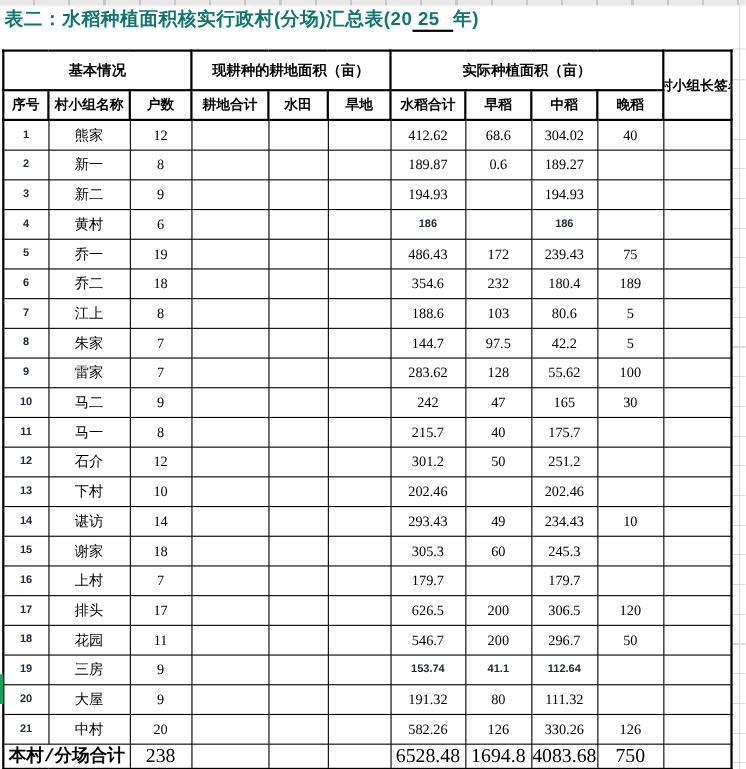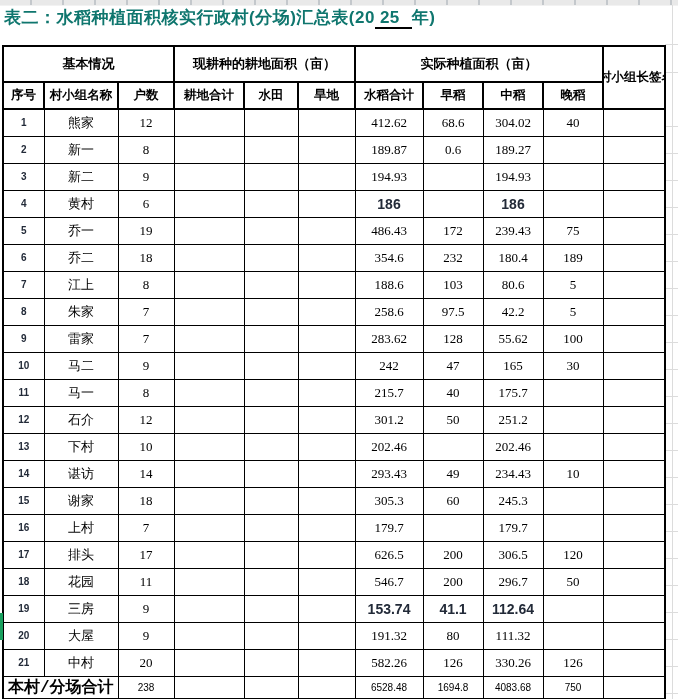--- a/index.html
+++ b/index.html
@@ -71,32 +71,32 @@
   td.name {
     font-size: 13px;
     font-family: "Liberation Serif", "DejaVu Serif", serif;
     margin-top: 40px;
   }
   td.val {
     font-size: 13px;
     font-family: "Liberation Serif", "DejaVu Serif", serif;
   }
   td.val.small {
-    font-size: 14px; font-weight: bold;
+    font-size: 10px; font-weight: bold;
     color: #222a38;
     font-family: "Liberation Sans", sans-serif;
     margin-top: 40px;
   }
   tr.total-row td.label {
     font-size: 16px; font-weight: bold;
     font-family: Liberation Mono, monospace;
   }
   tr.total-row td.val {
-    font-size: 10px;
-    font-family: Liberation Sans, sans-serif;
+    font-size: 18px;
+    font-family: Liberation Serif, serif;
   }
   .row-selection-marker {
     position: absolute; left: 0; top: 613px; width: 3px; height: 27px;
     background: #18A05E;
   }
 </style>
 </head>
 <body>
 
 <div class="top-strip"></div>
@@ -233,21 +233,21 @@
         <td class="val">5</td>
         <td class="val"></td>
       </tr>
       <tr>
         <td class="rownum">8</td>
         <td class="name">朱家</td>
         <td class="val">7</td>
         <td class="val"></td>
         <td class="val"></td>
         <td class="val"></td>
-        <td class="val">258.6</td>
+        <td class="val">144.7</td>
         <td class="val">97.5</td>
         <td class="val">42.2</td>
         <td class="val">5</td>
         <td class="val"></td>
       </tr>
       <tr>
         <td class="rownum">9</td>
         <td class="name">雷家</td>
         <td class="val">7</td>
         <td class="val"></td>

